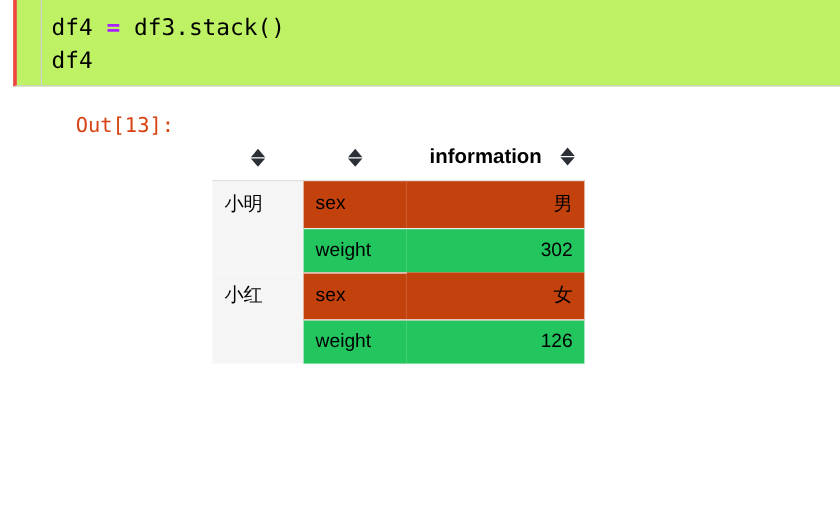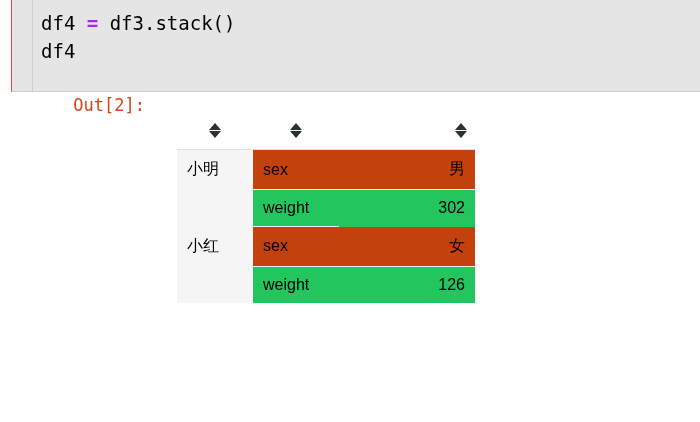--- a/index.html
+++ b/index.html
@@ -35,23 +35,23 @@
     box-sizing: border-box;
     font-family: "DejaVu Sans Mono", "Liberation Mono", monospace;
     font-size: 17px;
     line-height: 1.1;
     color: #303f9f;
     letter-spacing: 0px;
     white-space: pre;
   }
   .input-wrap {
     flex: 1 1 auto;
-    height: 92px;
-    background: #e5e5e5;
-    border-left: 1px solid #ef4444;
+    height: 72px;
+    background: #bef264;
+    border-left: 3px solid #ef4444;
     border-bottom: 1px solid #cfcfcf;
     position: relative;
     box-sizing: border-box;
     margin-left: 11px;
   }
   .input-wrap::before {
     content: "";
     position: absolute;
     left: 20px;
     top: 0;
@@ -176,33 +176,34 @@
 </head>
 <body>
 
 <div class="cell-input">
   <div class="input-wrap">
     <div class="code-area"><span>df4 </span><span class="tok-op">=</span><span> df3.stack()</span>
 <span>df4</span></div>
   </div>
 </div>
 
-<div class="prompt-out">Out[2]:</div>
+<div class="prompt-out">Out[13]:</div>
 
 <div class="out-area">
   <table class="dataframe">
     <thead>
       <tr>
         <th class="h-idx0">
           <span class="sorter"></span>
         </th>
         <th class="h-idx1">
           <span class="sorter"></span>
         </th>
         <th class="h-col">
+          <span class="hdr-label">information</span>
           <span class="sorter"></span>
         </th>
       </tr>
     </thead>
     <tbody>
       <tr class="shade">
         <th class="lvl0" rowspan="2">小明</th>
         <th class="lvl1">sex</th>
         <td class="val">男</td>
       </tr>

